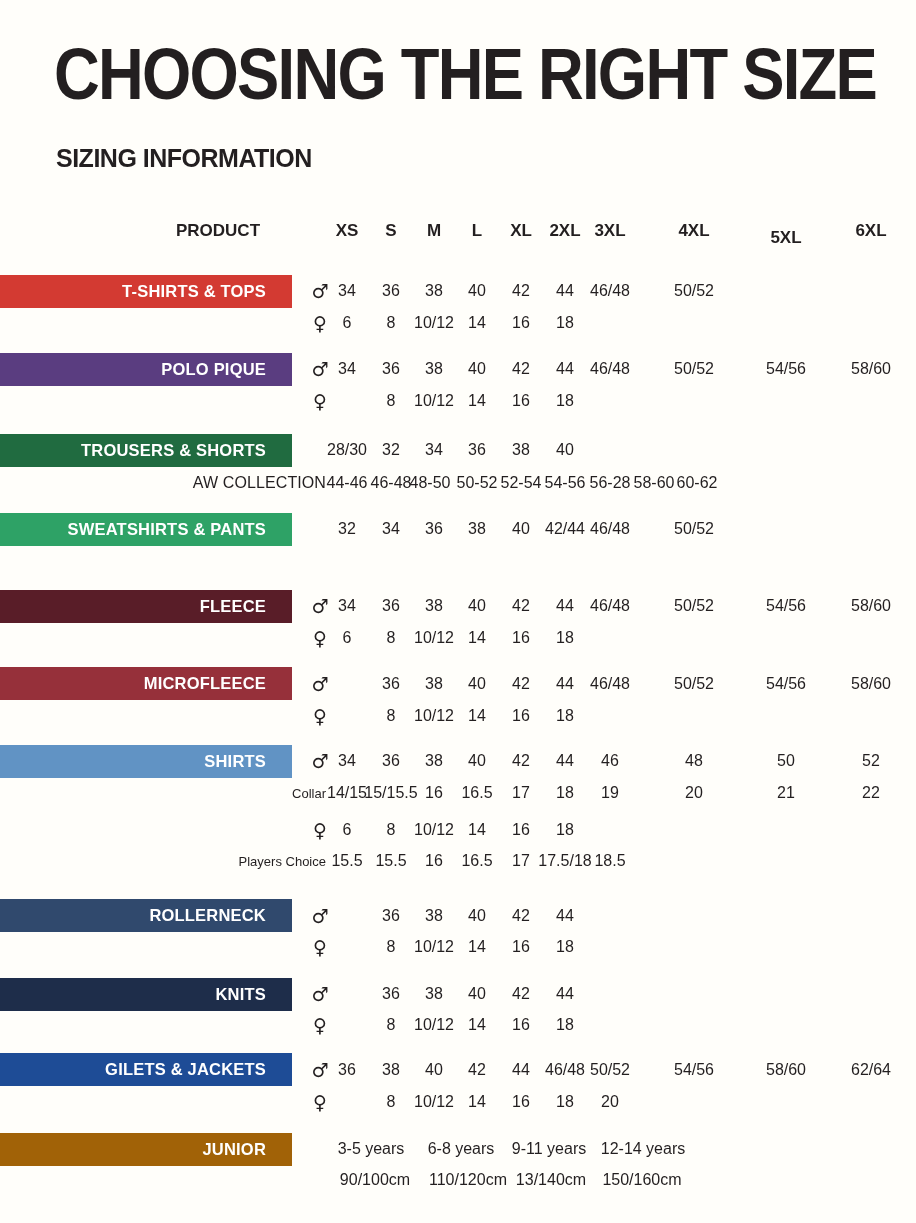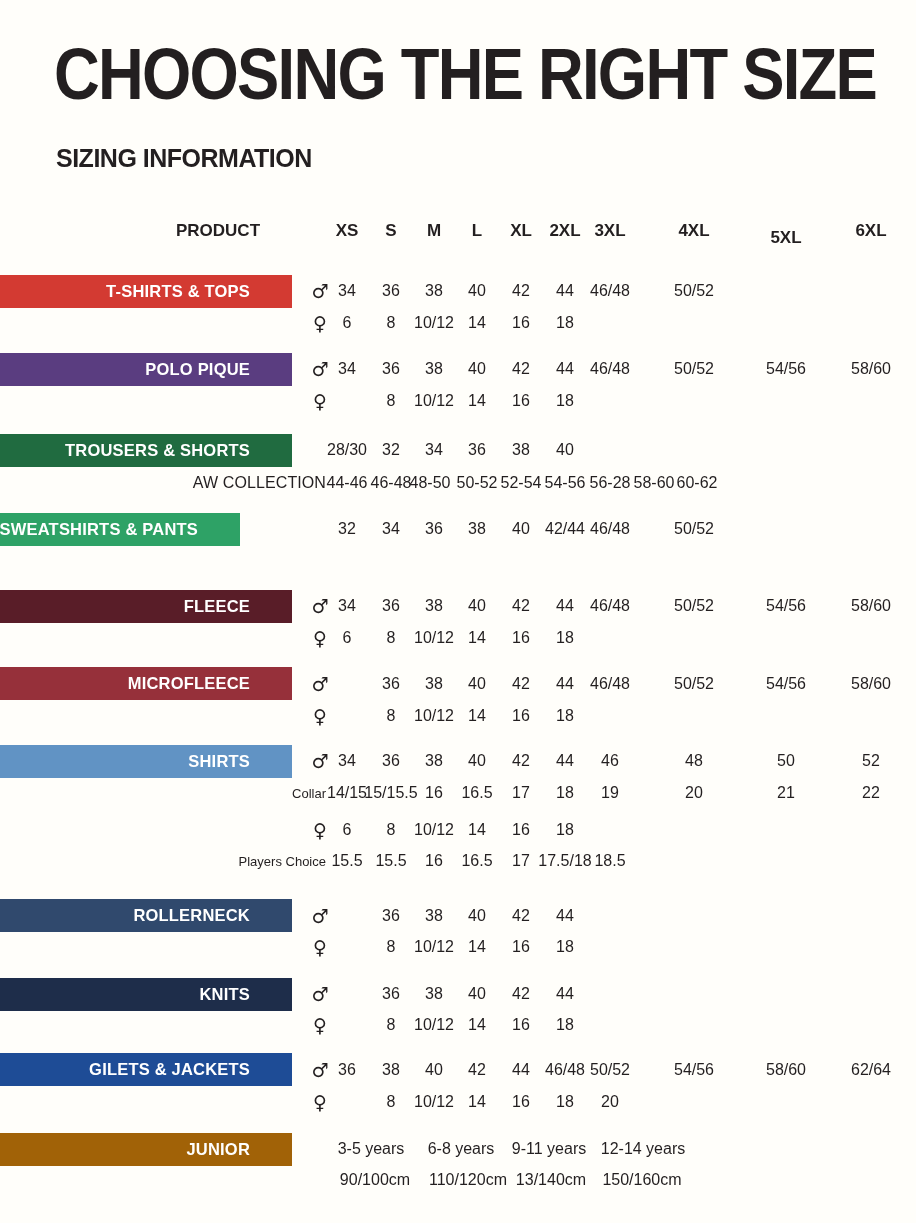--- a/index.html
+++ b/index.html
@@ -24,21 +24,21 @@
     line-height:1;white-space:nowrap;
   }
   .product-header,.col-header{
     position:absolute;
     transform:translate(-50%,-50%);
     font-size:17px;font-weight:bold;white-space:nowrap;
   }
   .banner{
     position:absolute;left:0;
     display:flex;align-items:center;justify-content:flex-end;
-    box-sizing:border-box;padding-right:42px;
+    box-sizing:border-box;padding-right:26px;
   }
   .banner-label{
     color:#ffffff;font-size:16.5px;font-weight:bold;
     letter-spacing:0.2px;white-space:nowrap;
   }
   .cell{
     position:absolute;transform:translate(-50%,-50%);
     font-size:16px;white-space:nowrap;line-height:1;
   }
   .gender{
@@ -125,21 +125,21 @@
         <span class="row-sublabel caps" style="left: 326px; top: 483px;">AW COLLECTION</span>
         <span class="cell" style="left: 347px; top: 483px;">44-46</span>
         <span class="cell" style="left: 391px; top: 483px;">46-48</span>
         <span class="cell" style="left: 430px; top: 483px;">48-50</span>
         <span class="cell" style="left: 477px; top: 483px;">50-52</span>
         <span class="cell" style="left: 521px; top: 483px;">52-54</span>
         <span class="cell" style="left: 565px; top: 483px;">54-56</span>
         <span class="cell" style="left: 610px; top: 483px;">56-28</span>
         <span class="cell" style="left: 654px; top: 483px;">58-60</span>
         <span class="cell" style="left: 697px; top: 483px;">60-62</span>
-        <div class="banner" style="top: 513px; width: 240px; height: 33px; background: rgb(46, 162, 102);">
+        <div class="banner" style="top: 513px; width: 292px; height: 33px; background: rgb(46, 162, 102);">
           <span class="banner-label">SWEATSHIRTS &amp; PANTS</span>
         </div>
         <span class="cell" style="left: 347px; top: 529px;">32</span>
         <span class="cell" style="left: 391px; top: 529px;">34</span>
         <span class="cell" style="left: 434px; top: 529px;">36</span>
         <span class="cell" style="left: 477px; top: 529px;">38</span>
         <span class="cell" style="left: 521px; top: 529px;">40</span>
         <span class="cell" style="left: 565px; top: 529px;">42/44</span>
         <span class="cell" style="left: 610px; top: 529px;">46/48</span>
         <span class="cell" style="left: 694px; top: 529px;">50/52</span>

